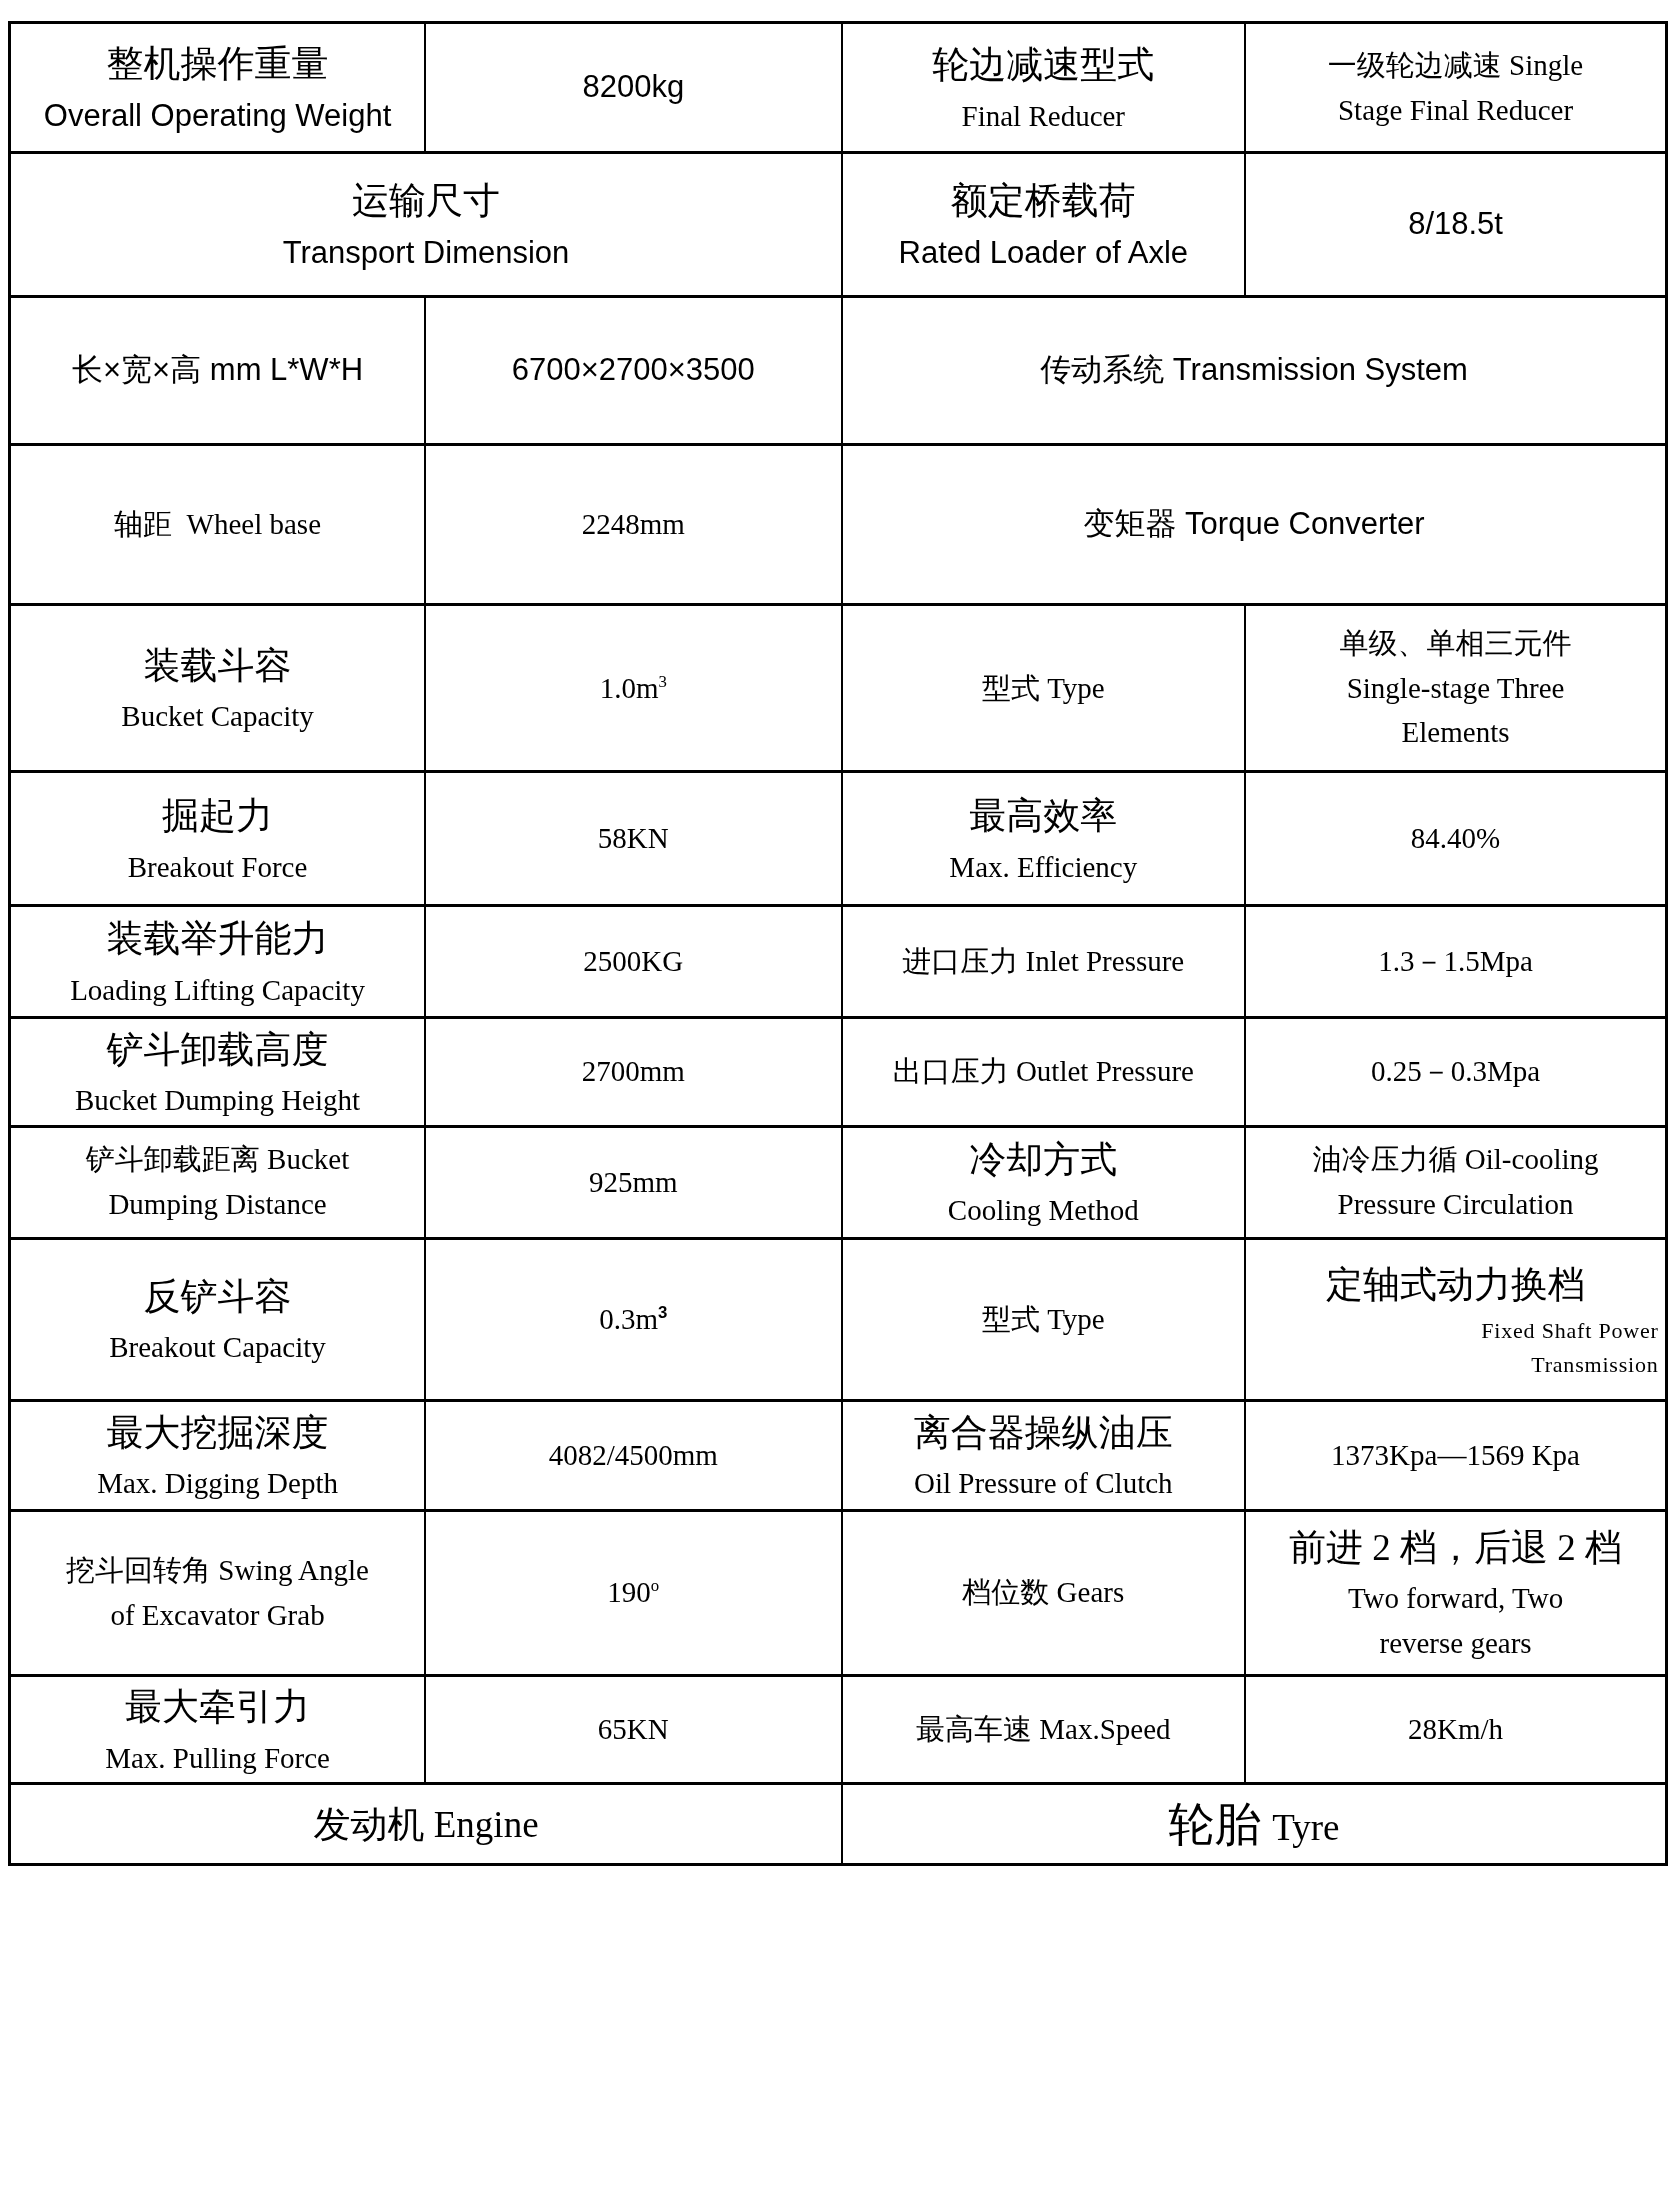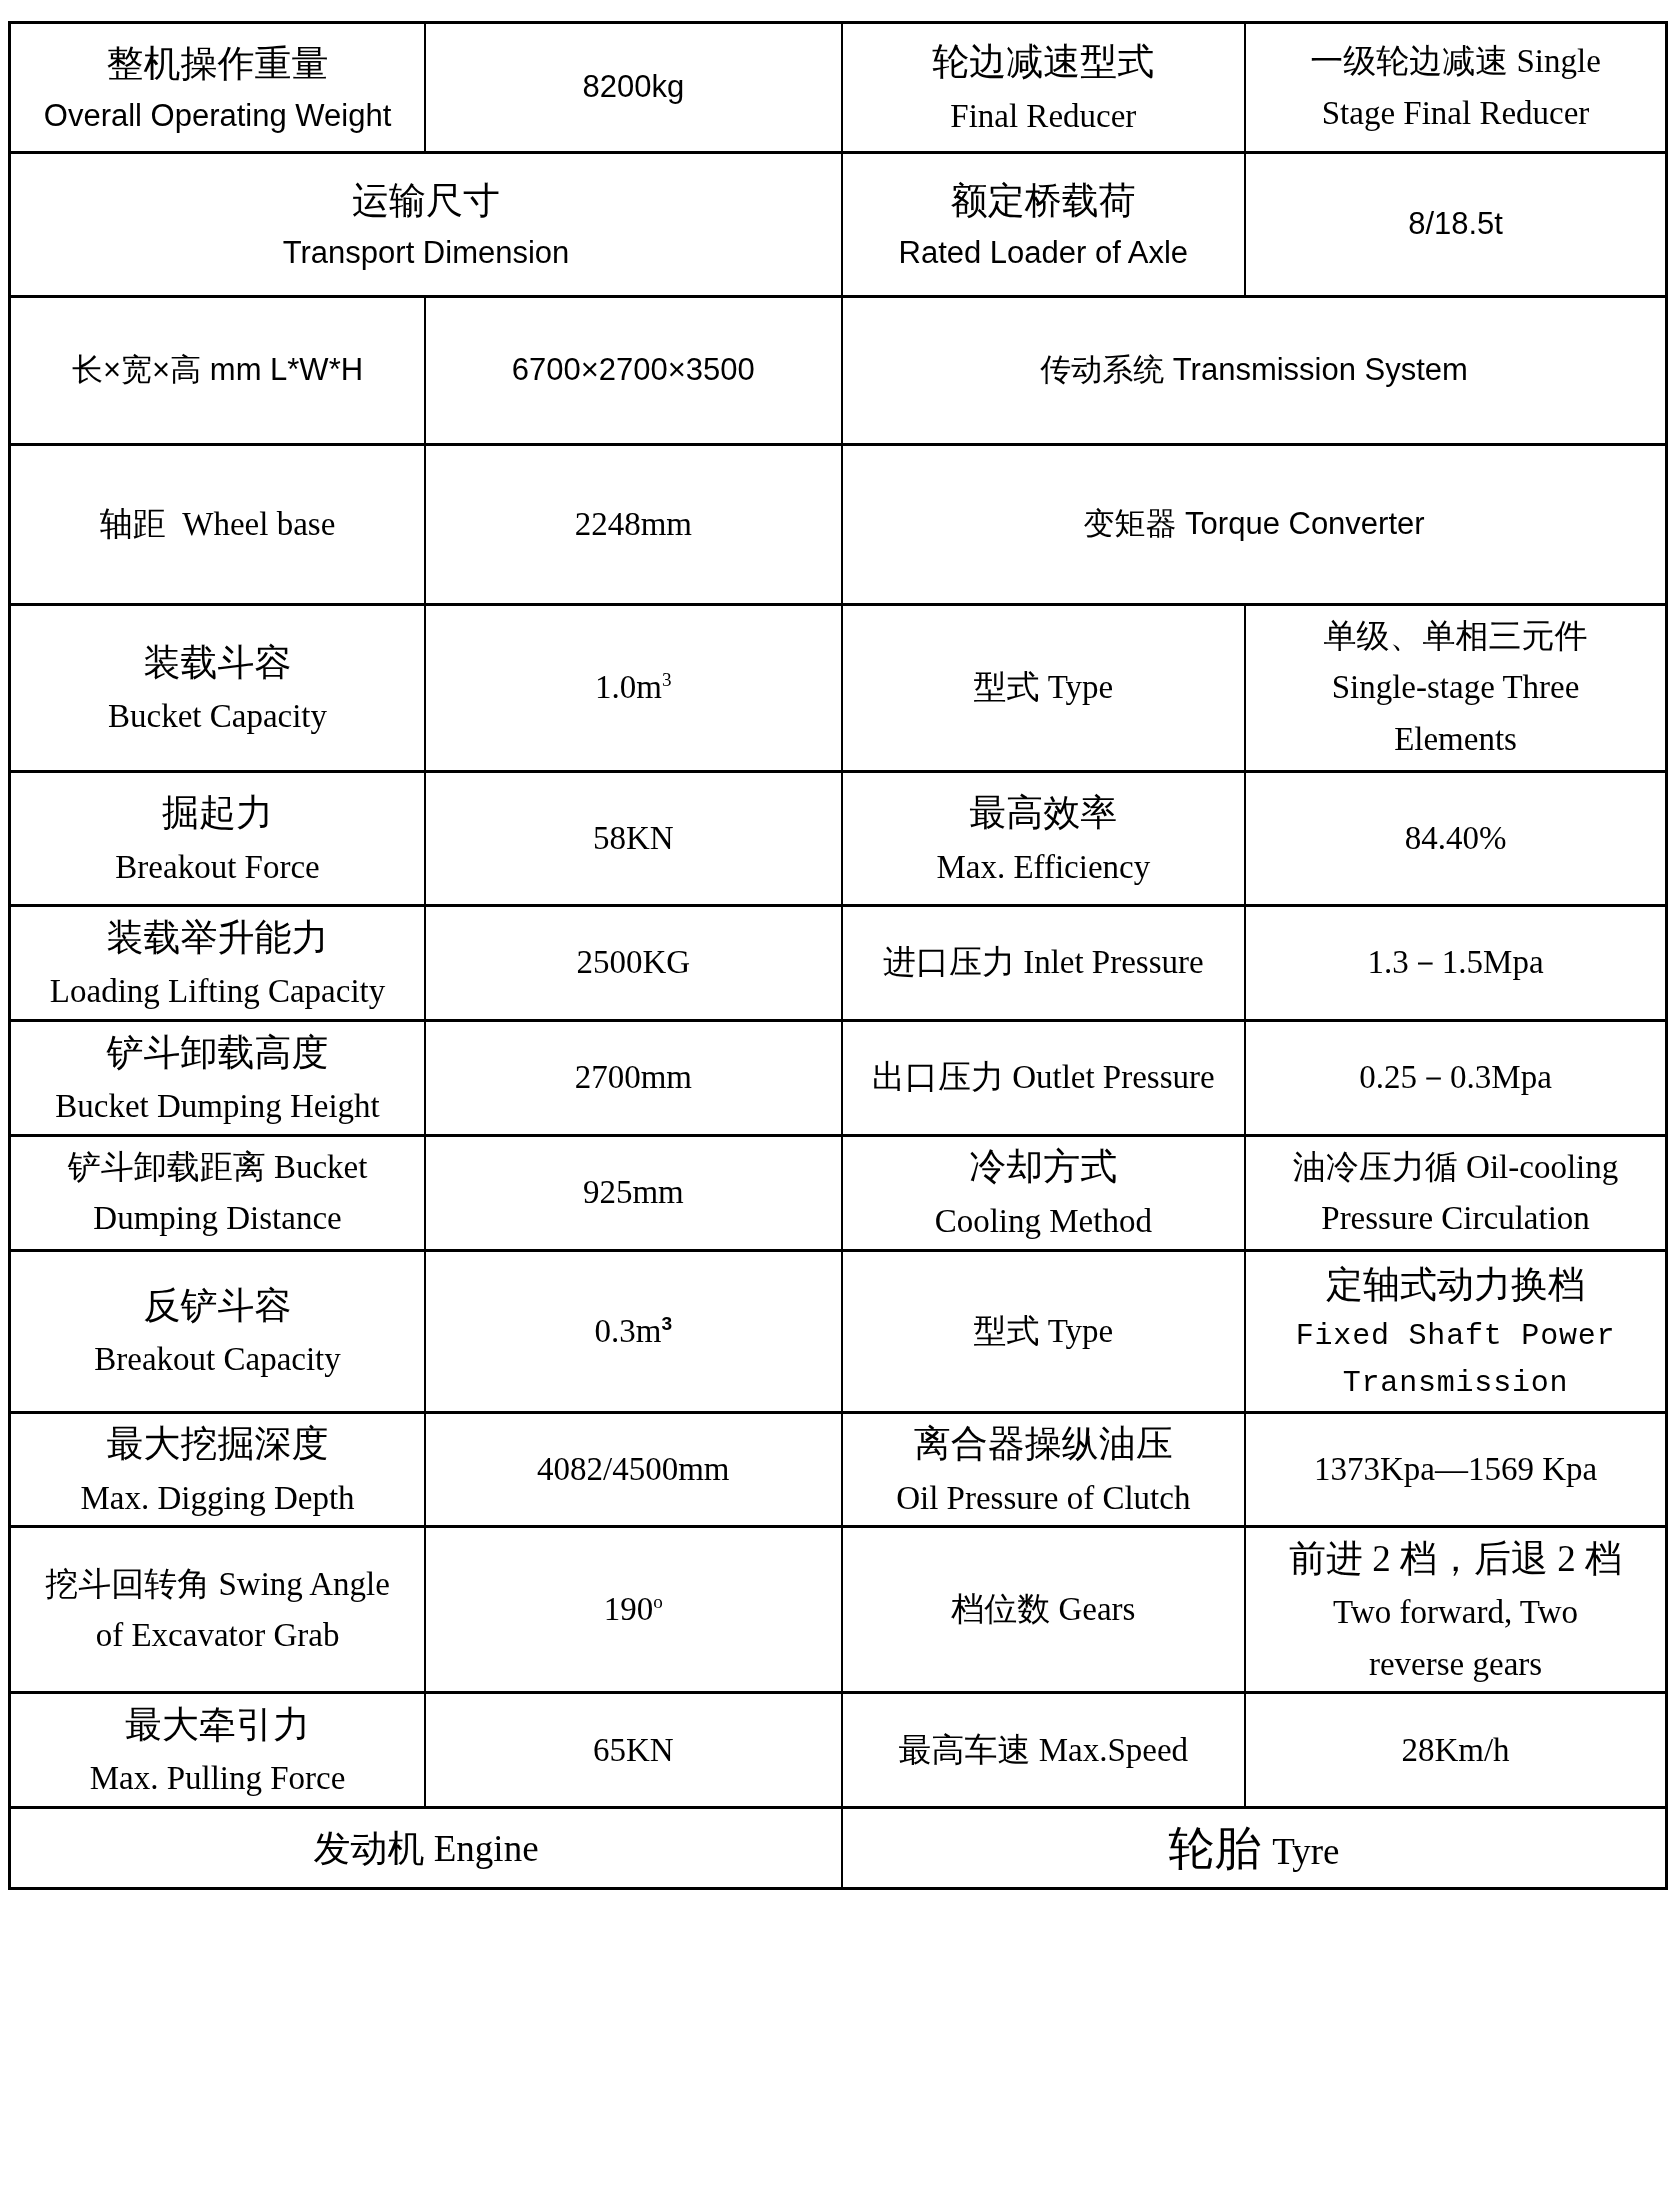--- a/index.html
+++ b/index.html
@@ -39,32 +39,33 @@
     white-space: pre-wrap;
   }
   
   .zh {
     font-family: "Liberation Serif", "DejaVu Serif", serif;
     font-size: 37px;
   }
   
   .serif {
     font-family: "Liberation Serif", "DejaVu Serif", serif;
-    font-size: 33px;
+    font-size: 29px;
   }
   
   .sans {
     font-family: "Liberation Sans", "DejaVu Sans", sans-serif;
     font-size: 31px;
   }
   
   .mono {
-    font-family: Liberation Mono, monospace;
-    font-size: 30px;
+    font-family: Liberation Serif, serif;
+    font-size: 22px;
     letter-spacing: 0.8px;
+    text-align: right;
   }
   .sup {
     vertical-align: super;
     font-size: 58%;
     line-height: 0;
   }
   .sup-bold {
     font-weight: 700;
     font-family: "Liberation Sans", "DejaVu Sans", sans-serif;
   }

